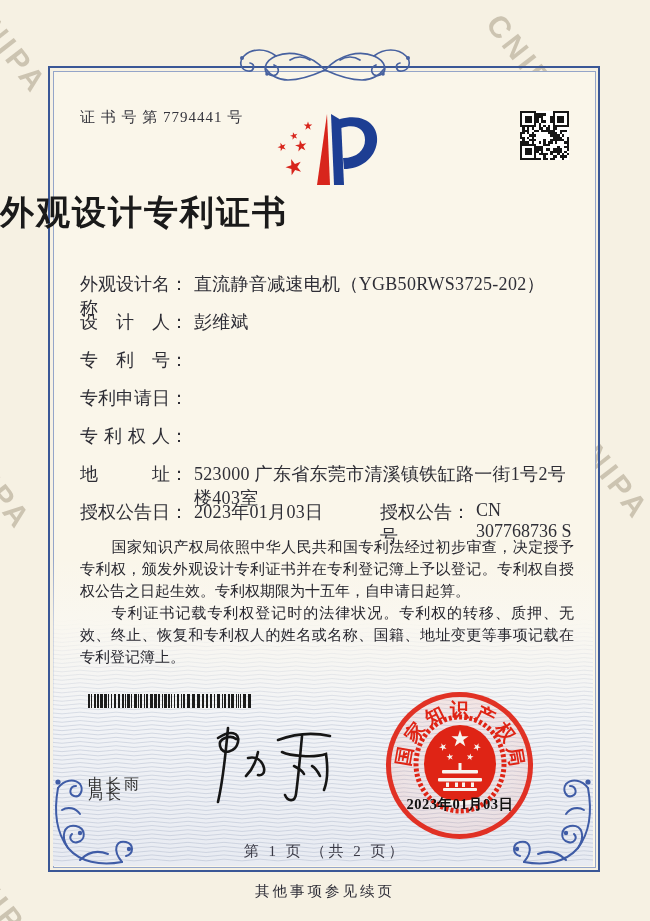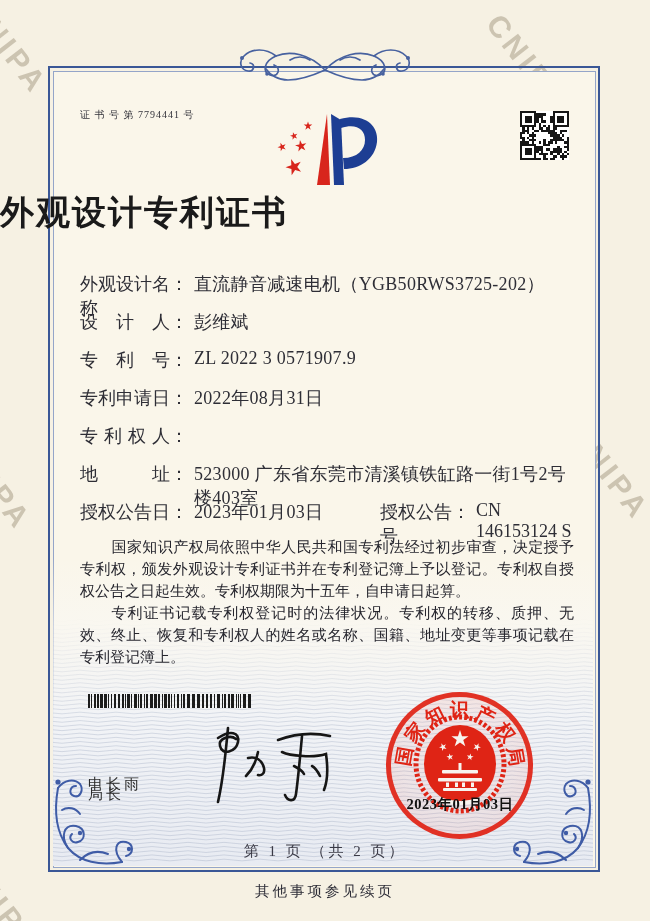--- a/index.html
+++ b/index.html
@@ -12,21 +12,21 @@
   .wm.faint{color:rgba(198,190,170,.34);font-size:40px;}
   
   .frame{position:absolute;left:48px;top:66px;width:548px;height:802px;border:2.5px solid #3a5796;}
   .frame-inner{position:absolute;inset:2.5px;border:1.5px solid #94a5c9;background:#faf6ea;}
   
   .lower-grad{position:absolute;left:53px;top:558px;width:540px;height:308px;
       background:linear-gradient(180deg,rgba(246,243,235,0) 0%,rgba(249,248,245,.55) 22%,
                  rgba(241,243,247,.95) 52%,#e8ebf2 100%);}
   .waves{position:absolute;left:53px;top:598px;}
   
-  .cert-number{position:absolute;left:80px;top:108px;font-size:10px;letter-spacing:1px;color:#34343c;}
+  .cert-number{position:absolute;left:80px;top:108px;font-size:15px;letter-spacing:1px;color:#34343c;}
   .logo{position:absolute;left:272px;top:110px;}
   .qr{position:absolute;left:520px;top:111px;background:#fff;}
   .title{position:absolute;left:0;right:0;top:190px;font-size:34px;
          font-weight:bold;letter-spacing:2px;color:#1a1a1a;}
   
   .fields{position:absolute;left:80px;top:272px;width:496px;font-size:18px;color:#2e2e36;}
   .frow{height:38px;position:relative;display:flex;align-items:flex-start;}
   .flabel{display:inline-block;width:90px;text-align:justify;text-align-last:justify;}
   .fcolon{margin-right:6px;}
   .fvalue{letter-spacing:.3px;flex:1;font-family:Liberation Serif, serif;}
@@ -362,44 +362,42 @@
         <span class="fvalue">直流静音减速电机（YGB50RWS3725-202）</span>
     </div>
     <div class="frow">
       <span class="flabel">设计人</span>
         <span class="fcolon">：</span>
         <span class="fvalue">彭维斌</span>
     </div>
     <div class="frow">
       <span class="flabel">专利号</span>
         <span class="fcolon">：</span>
-        <span class="fvalue">ZL 2022 3 0571907.9</span>
     </div>
     <div class="frow">
       <span class="flabel">专利申请日</span>
         <span class="fcolon">：</span>
-        <span class="fvalue">2022年08月31日</span>
     </div>
     <div class="frow">
       <span class="flabel">专利权人</span>
         <span class="fcolon">：</span>
     </div>
     <div class="frow">
       <span class="flabel">地址</span>
         <span class="fcolon">：</span>
         <span class="fvalue">523000 广东省东莞市清溪镇铁缸路一街1号2号楼403室</span>
     </div>
     <div class="frow">
       <span class="flabel">授权公告日</span>
         <span class="fcolon">：</span>
         <span class="fvalue">2023年01月03日</span>
       <span class="pair2">
         <span class="flabel2">授权公告号</span>
           <span class="fcolon">：</span>
-          <span>CN 146153124 S</span>
+          <span>CN 307768736 S</span>
       </span>
     </div>
   </div>
 
   <div class="body-text">
     <p>国家知识产权局依照中华人民共和国专利法经过初步审查，决定授予专利权，颁发外观设计专利证书并在专利登记簿上予以登记。专利权自授权公告之日起生效。专利权期限为十五年，自申请日起算。</p>
     <p>专利证书记载专利权登记时的法律状况。专利权的转移、质押、无效、终止、恢复和专利权人的姓名或名称、国籍、地址变更等事项记载在专利登记簿上。</p>
   </div>
 
   <svg id="barcode" class="barcode" width="166" height="14" viewBox="0 0 166 14">

